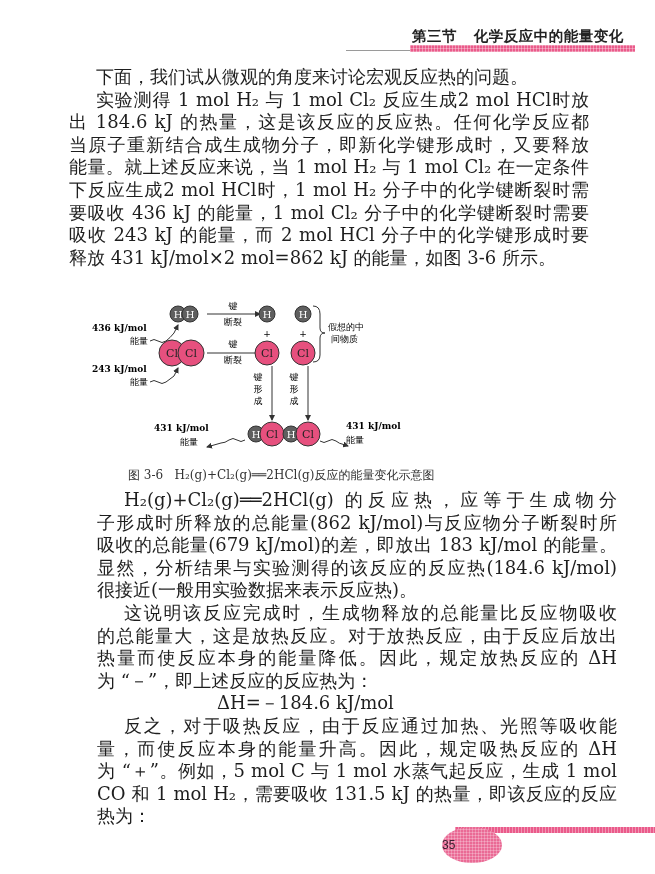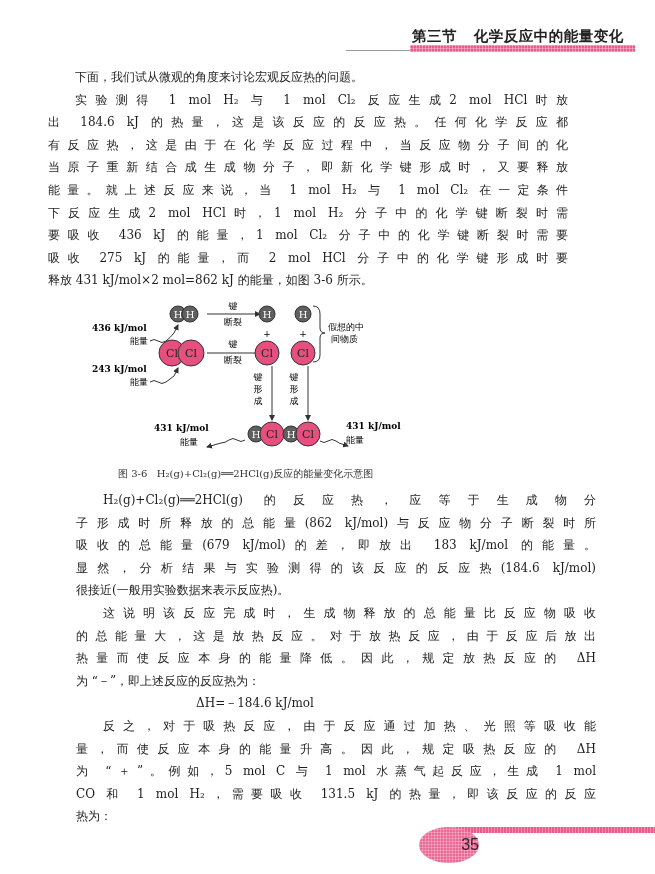--- a/index.html
+++ b/index.html
@@ -13,61 +13,60 @@
     font-size: 14.5px; letter-spacing: 0.5px; color: #222;
     white-space: pre;
   }
   .header-grayline { position: absolute; left: 346px; top: 50px; width: 64px; height: 1px; background: #9a9a9a; }
   .header-band {
     position: absolute; left: 410px; top: 45px; width: 225px; height: 7px;
     background-color: #ea5a8a;
     background-image: repeating-linear-gradient(90deg, rgba(255,255,255,0.35) 0 1px, transparent 1px 3px),
                       repeating-linear-gradient(0deg, rgba(255,255,255,0.3) 0 1px, transparent 1px 3px);
   }
-  .text { position: absolute; left: 48px; width: 520px; font-size: 12px; line-height: 22.6px; }
+  .text { position: absolute; left: 69px; width: 520px; font-size: 18px; line-height: 22.6px; }
   .line { white-space: nowrap; display: block; text-align: justify; text-align-last: justify; height: 22.6px; }
   .line.indent { padding-left: 27px; }
   .line.last { text-align-last: left; }
   .line.center { text-align: right; text-align-last: left; padding-left: 120px; }
   .fig { position: absolute; left: 90px; top: 300px; width: 340px; height: 190px; }
   .fig text { font-family: "DejaVu Serif", "Liberation Serif", serif; }
   .caption {
-    position: absolute; left: 118px; top: 467px; font-size: 10px; color: #333; white-space: pre;
+    position: absolute; left: 128px; top: 467px; font-size: 12px; color: #333; white-space: pre;
   }
   .footer-band {
     position: absolute; left: 455px; top: 827px; width: 200px; height: 6px;
     background-color: #ea5a8a;
     background-image: repeating-linear-gradient(90deg, rgba(255,255,255,0.35) 0 1px, transparent 1px 3px);
   }
   .page-oval {
-    position: absolute; left: 419px; top: 827px; width: 60px; height: 36px; border-radius: 50%;
+    position: absolute; left: 442px; top: 827px; width: 60px; height: 36px; border-radius: 50%;
     background-color: #ea6a95;
     background-image: repeating-linear-gradient(90deg, rgba(255,255,255,0.25) 0 1px, transparent 1px 3px),
                       repeating-linear-gradient(0deg, rgba(255,255,255,0.25) 0 1px, transparent 1px 3px);
-    display: flex; align-items: center; justify-content: flex-end;
-    font-family: "Liberation Sans", sans-serif; font-size: 16px; color: #3a2030;
+    display: flex; align-items: center; justify-content: flex-start;
+    font-family: "Liberation Sans", sans-serif; font-size: 12px; color: #3a2030;
   }
 </style>
 </head>
 <body>
 
 <div class="header-title">第三节   化学反应中的能量变化</div>
 <div class="header-grayline"></div>
 <div class="header-band"></div>
 
 <div class="text" style="top:66px;">
   <span class="line indent last">下面，我们试从微观的角度来讨论宏观反应热的问题。</span>
   <span class="line indent">实验测得 1 mol H₂ 与 1 mol Cl₂ 反应生成2 mol HCl时放</span>
   <span class="line">出 184.6 kJ 的热量，这是该反应的反应热。任何化学反应都</span>
-  <span class="line">有反应热，这是由于在化学反应过程中，当反应物分子间的化</span>
   <span class="line">当原子重新结合成生成物分子，即新化学键形成时，又要释放</span>
   <span class="line">能量。就上述反应来说，当 1 mol H₂ 与 1 mol Cl₂ 在一定条件</span>
   <span class="line">下反应生成2 mol HCl时，1 mol H₂ 分子中的化学键断裂时需</span>
   <span class="line">要吸收 436 kJ 的能量，1 mol Cl₂ 分子中的化学键断裂时需要</span>
-  <span class="line">吸收 275 kJ 的能量，而 2 mol HCl 分子中的化学键形成时要</span>
+  <span class="line">吸收 243 kJ 的能量，而 2 mol HCl 分子中的化学键形成时要</span>
   <span class="line last">释放 431 kJ/mol×2 mol=862 kJ 的能量，如图 3-6 所示。</span>
 </div>
 
 <svg class="fig" viewBox="0 0 340 190" width="340" height="190">
   <defs>
     <marker id="arr" markerWidth="6" markerHeight="6" refX="5" refY="3" orient="auto">
       <path d="M0,0 L6,3 L0,6 z" fill="#333"></path>
     </marker>
   </defs>
 

